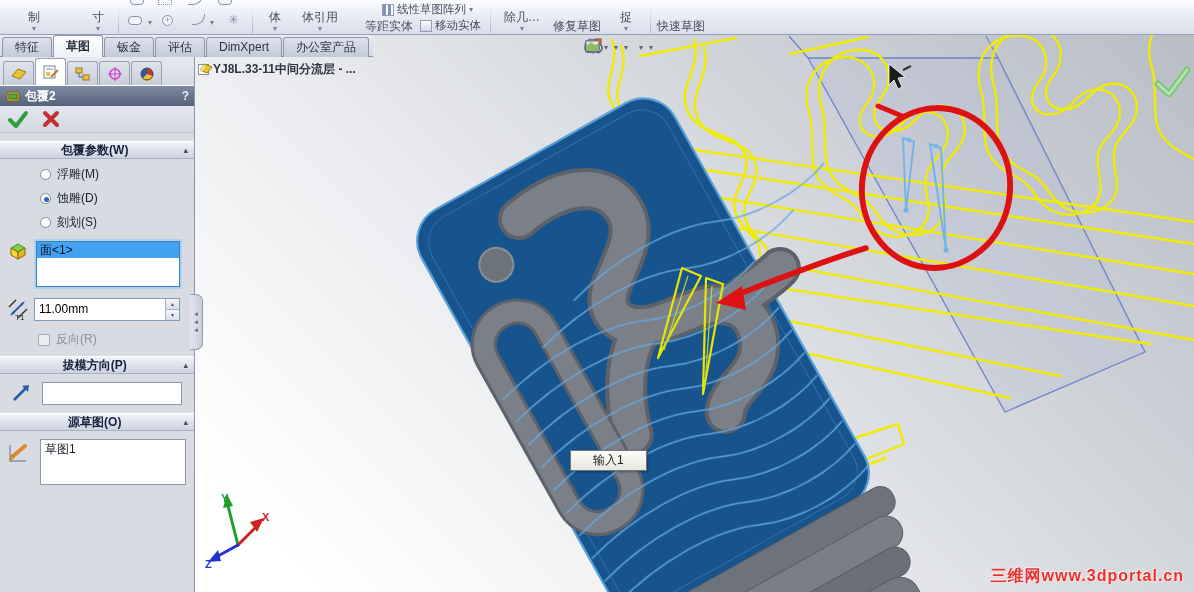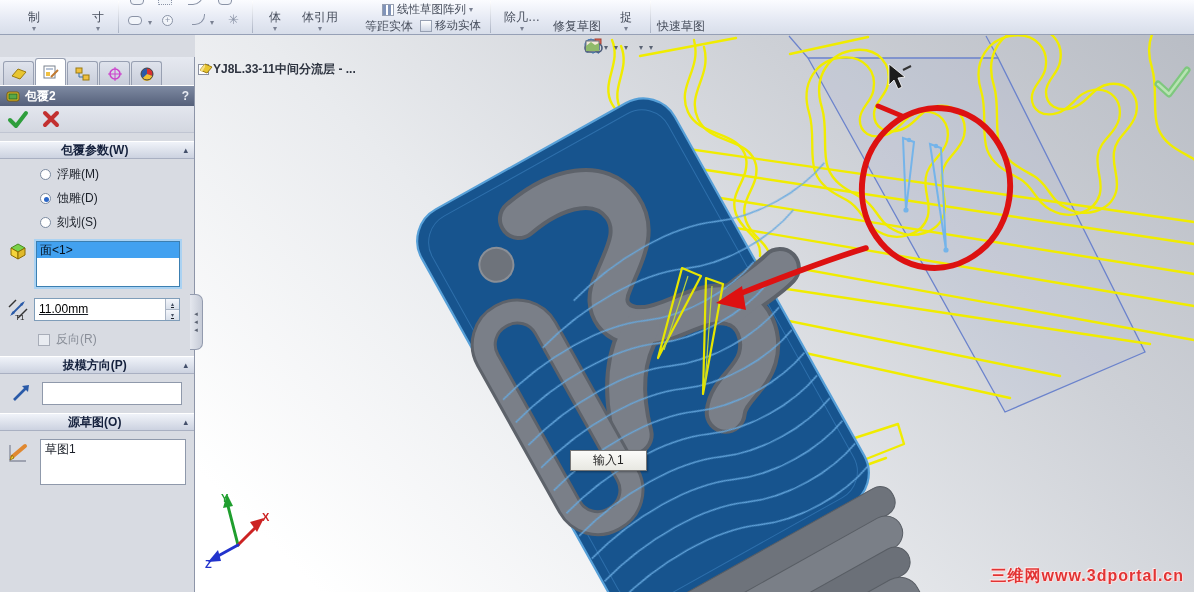--- a/index.html
+++ b/index.html
@@ -52,21 +52,21 @@
     background:linear-gradient(#f0f3f9,#ccd2e0);border-top:1px solid #fff;border-bottom:1px solid #a9b0c2;text-align:center;}
   .sec-h .chev{float:right;margin-right:6px;color:#44506b;font-size:9px;}
   .sec-h .chev::after{content:"\25B4";}
   .rad-row{display:flex;align-items:center;gap:6px;margin:7px 0 0 40px;}
   .rad{width:11px;height:11px;border-radius:50%;border:1px solid #7b8aa0;background:#fff;position:relative;}
   .rad.sel::after{content:"";position:absolute;left:2.5px;top:2.5px;width:5px;height:5px;border-radius:50%;background:#2a66c8;}
   .sel-row{display:flex;margin:10px 0 0 8px;gap:8px;}
   .selbox{width:144px;height:46px;background:#fff;border:1px solid #3c7fb1;outline:2px solid #aad2f2;}
   .selbox .row{height:16px;background:#42a1f0;color:#06121f;padding:0 3px;line-height:16px;}
   .dim-row{display:flex;margin:10px 0 0 6px;gap:4px;align-items:center;}
-  .dimwrap{display:flex;width:146px;height:23px;border:1px solid #7f9db9;background:#fff;text-decoration:underline;}
+  .dimwrap{display:flex;width:146px;height:23px;border:1px solid #7f9db9;background:#fff;}
   .dimwrap input{flex:1;border:none;outline:none;font:12px "Liberation Sans",sans-serif;padding:2px 4px;min-width:0;}
   .spin{width:14px;display:flex;flex-direction:column;border-left:1px solid #aab4c4;}
   .spin b{flex:1;background:linear-gradient(#f4f6fb,#d8dfea);display:flex;align-items:center;justify-content:center;
     font-size:6px;color:#4a5568;font-weight:normal;}
   .spin b:first-child{border-bottom:1px solid #aab4c4;}
   .spin b.up::after{content:"\25B4";} .spin b.dn::after{content:"\25BE";}
   .chk-row{display:flex;align-items:center;gap:6px;margin:10px 0 0 38px;color:#8a8f99;}
   .chk{width:12px;height:12px;border:1px solid #a8adb8;background:#e9ecf1;}
   .draft-row{display:flex;margin:8px 0 0 10px;gap:10px;align-items:flex-start;}
   .emptybox{width:140px;height:23px;border:1px solid #8f99ab;background:#fff;}
@@ -340,20 +340,30 @@
             <polygon points="3,9 8,5 12,8 16,6 16,14 3,14" fill="#8fba6a"></polygon>
           </svg>
           <span class="hcaret"></span>
         </span>
     </div>
 
     <div class="tooltip">输入1</div>
     <div class="watermark">三维网www.3dportal.cn</div>
   </div>
 
+  <div class="tabband">
+    <div class="tabs">
+      <div class="tab">特征</div>
+      <div class="tab active">草图</div>
+      <div class="tab">钣金</div>
+      <div class="tab">评估</div>
+      <div class="tab">DimXpert</div>
+      <div class="tab">办公室产品</div>
+    </div>
+  </div>
 
   <div class="panel">
     <div class="ptabs">
       <div class="ptab">
         <svg width="18" height="16">
             <polygon points="2,10 8,3 16,6 10,13" fill="#e8c530" stroke="#9a7a10"></polygon>
           </svg>
       </div>
       <div class="ptab active">
         <svg width="18" height="16">

